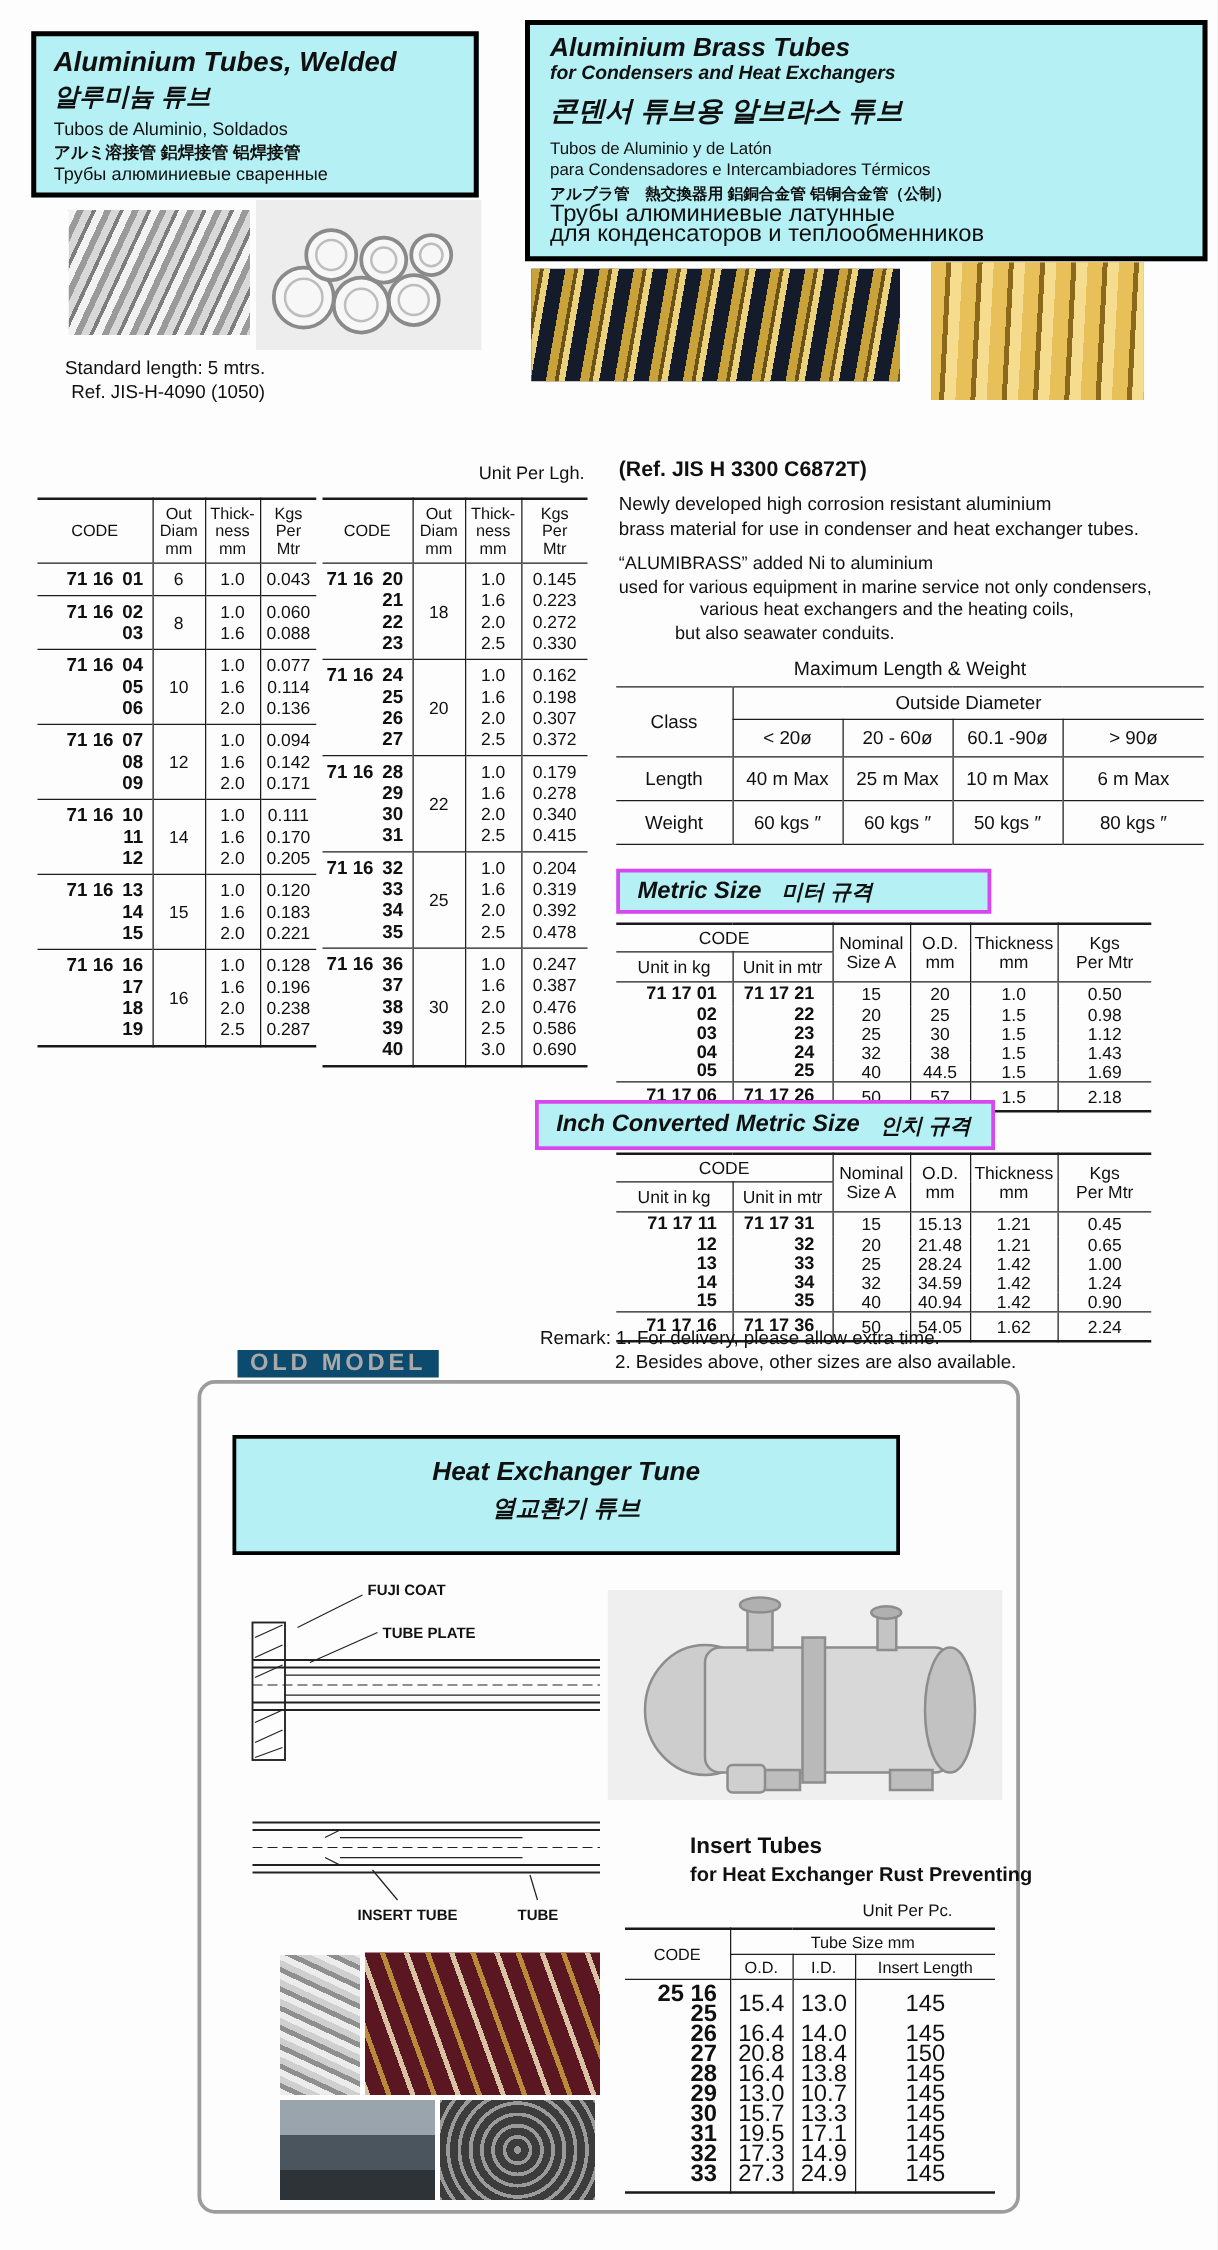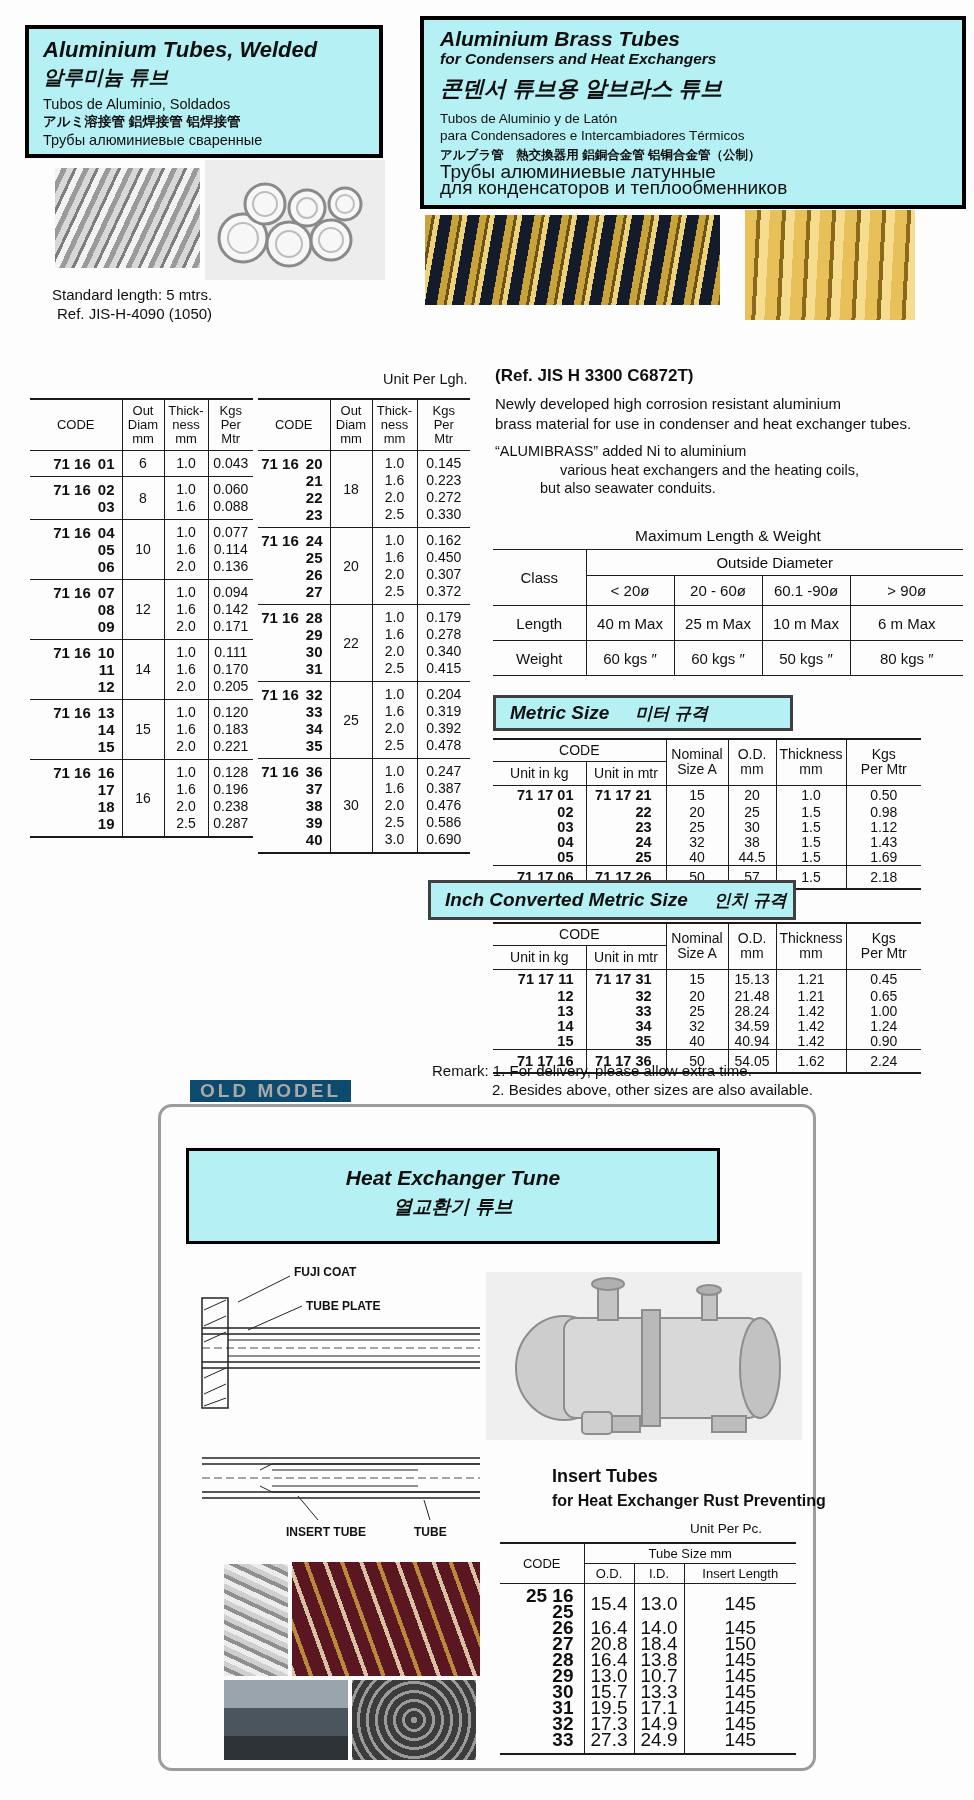--- a/index.html
+++ b/index.html
@@ -62,21 +62,21 @@
   #mlwtitle{left:493px;top:527px;width:470px;text-align:center;font-size:15.5px;}
   #mlwtab{left:493px;top:549px;width:470px;table-layout:fixed;}
   #mlwtab th,#mlwtab td{font-weight:normal;text-align:center;vertical-align:middle;font-size:15px;}
   #mlwtab tr{height:30px;}
   #mlwtab .vl{border-left:1.5px solid #1d1d1d;}
   #mlwtab .hb{border-bottom:1.5px solid #1d1d1d;}
   #mlwtab thead tr:first-child{border-top:1.5px solid #1d1d1d;height:26px;}
   #mlwtab tbody tr{border-top:1.5px solid #1d1d1d;height:35px;}
   #mlwtab tbody tr:last-child{border-bottom:1.5px solid #1d1d1d;}
   
-  .bar{position:absolute;background:#b5f1f4;border:3px solid #404040;box-sizing:border-box;display:flex;align-items:center;gap:26px;padding-left:14px;}
+  .bar{position:absolute;background:#b5f1f4;border:3px solid #d946ef;box-sizing:border-box;display:flex;align-items:center;gap:16px;padding-left:14px;}
   #mbar{left:493px;top:695px;width:300px;height:36px;}
   #ibar{left:428px;top:880px;width:368px;height:40px;}
   .bar .en{font-size:19px;font-weight:bold;font-style:italic;}
   .bar .kr{font-size:17px;font-weight:bold;font-style:italic;}
   
   .stab{position:absolute;width:428px;table-layout:fixed;}
   #mtab{left:493px;top:738px;} #itab{left:493px;top:922px;}
   .stab th{font-weight:normal;font-size:14px;text-align:center;vertical-align:middle;line-height:15px;}
   .stab td{font-size:14px;text-align:center;vertical-align:middle;line-height:14.5px;padding:0;}
   .stab thead tr:first-child{border-top:2px solid #1a1a1a;height:22px;}
@@ -412,21 +412,21 @@
           </td>
           <td>20</td>
           <td>
             <div>1.0</div>
             <div>1.6</div>
             <div>2.0</div>
             <div>2.5</div>
           </td>
           <td>
             <div>0.162</div>
-            <div>0.450</div>
+            <div>0.198</div>
             <div>0.307</div>
             <div>0.372</div>
           </td>
         </tr>
         <tr>
           <td>
             <div class="codewrap">
               <span>71 16</span>
               <span class="sfx">
                 <div>28</div>
@@ -508,20 +508,21 @@
       </tbody>
   </table>
 
   <div class="abs" id="refbrass">(Ref. JIS H 3300 C6872T)</div>
   <div class="abs" id="para1">
     <div>Newly developed high corrosion  resistant  aluminium</div>
     <div>brass material for use in condenser  and heat exchanger tubes.</div>
   </div>
   <div class="abs" id="para2">
     <div>“ALUMIBRASS” added Ni to aluminium</div>
+    <div>used for  various equipment in marine service not only condensers,</div>
     <div class="i1">various heat exchangers and the heating coils,</div>
     <div class="i2">but also seawater conduits.</div>
   </div>
 
   <div class="abs" id="mlwtitle">Maximum Length &amp; Weight</div>
   <table class="abs" id="mlwtab">
     <colgroup>
         <col style="width:93px">
         <col style="width:88px">
         <col style="width:88px">

